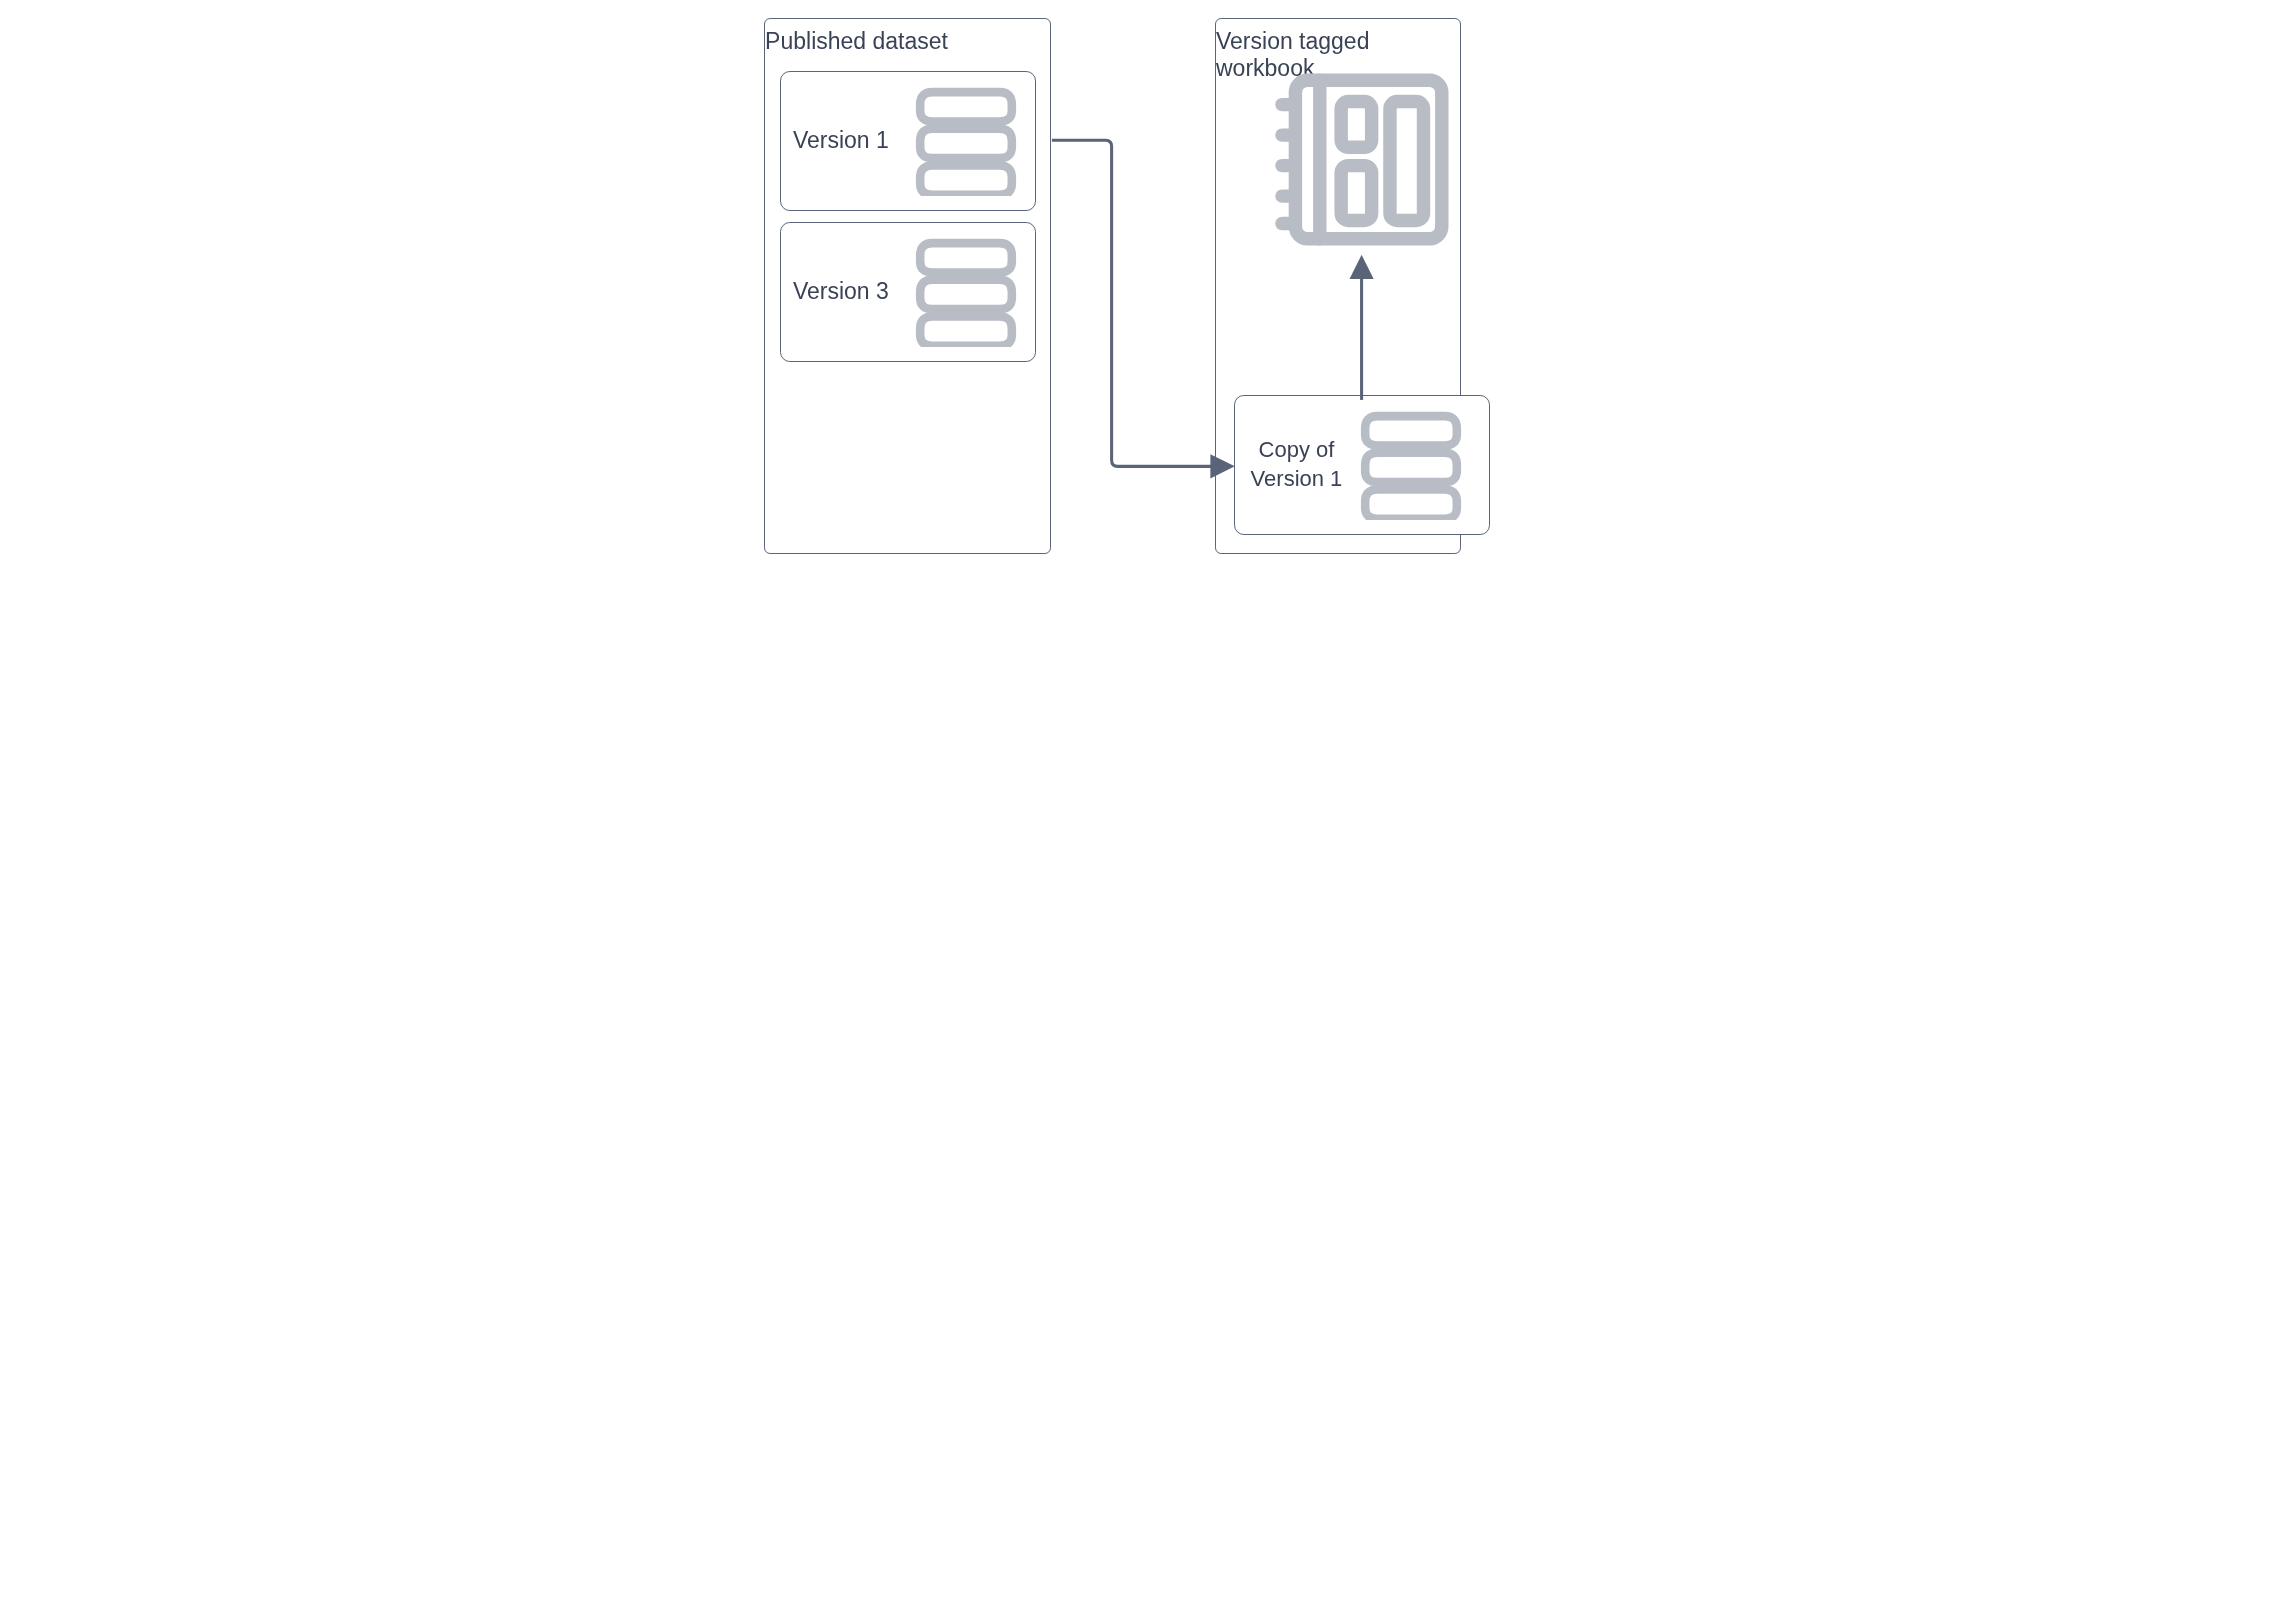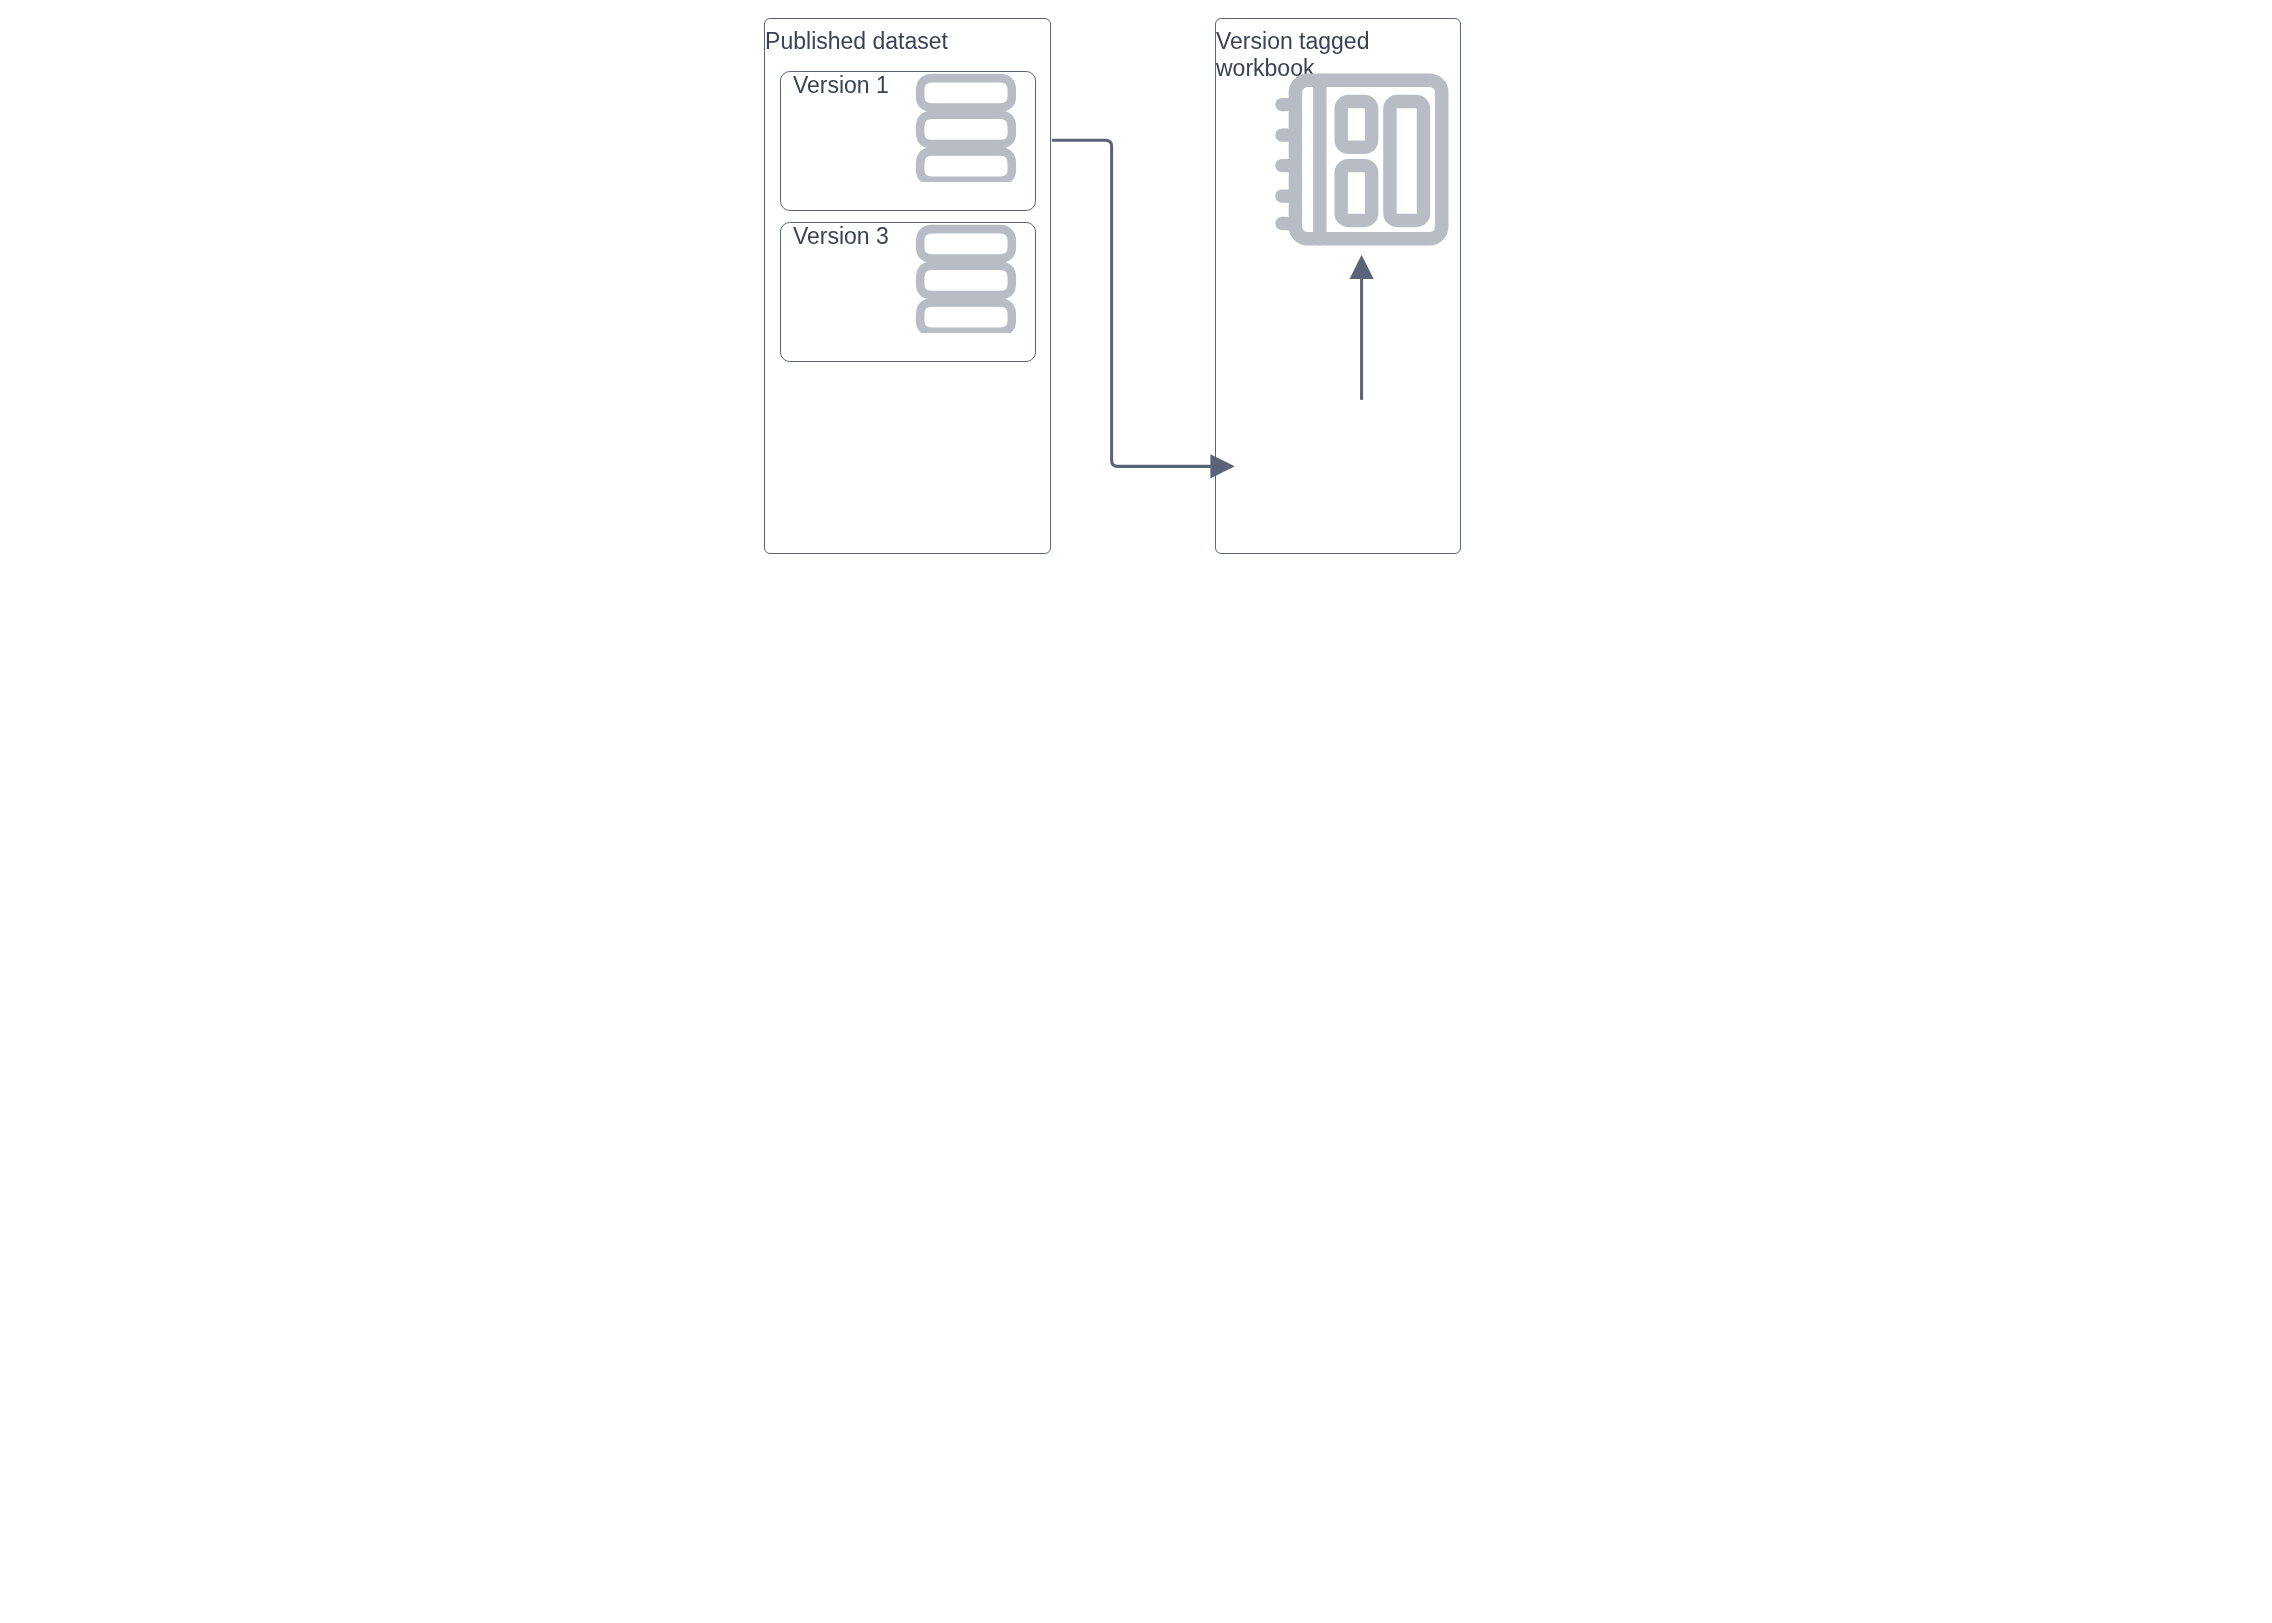--- a/index.html
+++ b/index.html
@@ -49,21 +49,21 @@
       height: 536px;
     }
     
     .version-card {
       position: relative;
       margin: 11px 14.6px;
       border: 1.8px solid #5a6478;
       border-radius: 9.8px;
       height: 140px;
       display: flex;
-      align-items: flex-start;
+      align-items: center;
       padding: 0 12.2px;
       background: #ffffff;
     }
     
     .version-label {
       font-size: 23px;
       color: #3a4256;
       flex: 0 0 116px;
       line-height: 1.2;
     }
@@ -167,20 +167,32 @@
           <line x1="18" y1="210" x2="40" y2="210"></line>
           <line x1="18" y1="255" x2="40" y2="255"></line>
 
           <rect x="115" y="55" width="50" height="75" rx="12"></rect>
           <rect x="115" y="160" width="50" height="90" rx="12"></rect>
           <rect x="195" y="55" width="55" height="195" rx="12"></rect>
         </g>
       </svg>
     </div>
 
+    <div class="copy-card">
+      <div class="copy-label">Copy of Version 1</div>
+      <div class="stack-icon">
+        <svg width="104" height="110" viewBox="0 0 170 180">
+          <g fill="none" stroke="#b8bcc4" stroke-width="14" stroke-linejoin="round">
+            <path d="M 30 10 L 140 10 Q 160 10 160 30 L 160 40 Q 160 58 140 58 L 30 58 Q 10 58 10 40 L 10 30 Q 10 10 30 10 Z"></path>
+            <path d="M 30 70 L 140 70 Q 160 70 160 90 L 160 100 Q 160 118 140 118 L 30 118 Q 10 118 10 100 L 10 90 Q 10 70 30 70 Z"></path>
+            <path d="M 30 130 L 140 130 Q 160 130 160 150 L 160 160 Q 160 178 140 178 L 30 178 Q 10 178 10 160 L 10 150 Q 10 130 30 130 Z"></path>
+          </g>
+        </svg>
+      </div>
+    </div>
   </div>
 
   <svg class="connector" viewBox="0 0 1240 900" width="756" height="549">
     <defs>
       <marker id="arrowhead" markerWidth="8" markerHeight="8" refX="6" refY="4" orient="auto">
         <path d="M 0 0 L 8 4 L 0 8 Z" fill="#5a6478"></path>
       </marker>
     </defs>
 
     <path d="M 482 210 L 570 210 Q 580 210 580 220 L 580 735 Q 580 745 590 745 L 772 745" fill="none" stroke="#5a6478" stroke-width="5" marker-end="url(#arrowhead)"></path>

